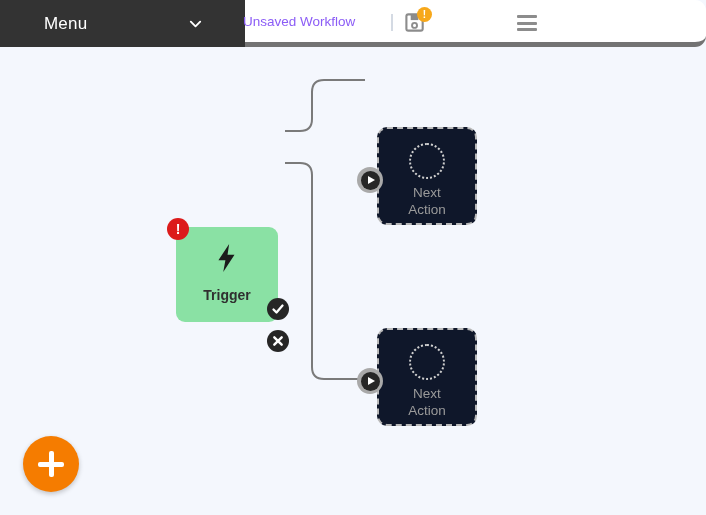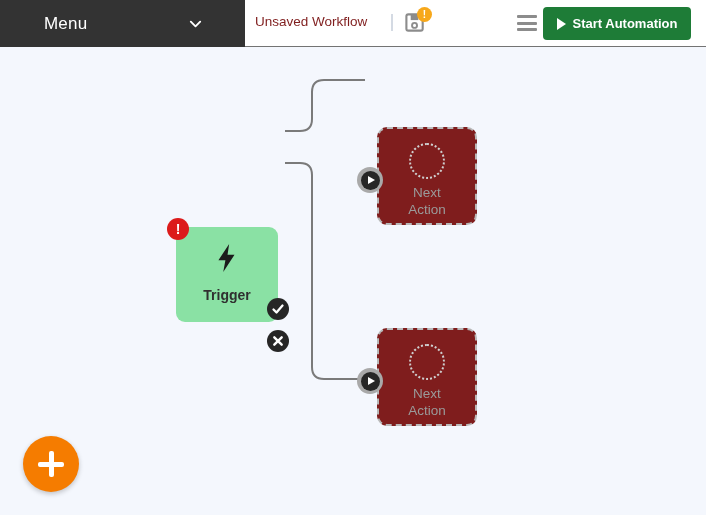--- a/index.html
+++ b/index.html
@@ -14,22 +14,23 @@
     background: #f4f7fd;
   }
 
   
   .topbar {
     position: absolute;
     left: 0; top: 0;
     width: 706px;
     height: 47px;
     background: #ffffff;
-    border-bottom: 1px solid #737373;
+    border-bottom: 5px solid #737373;
     box-sizing: border-box;
+    border-radius: 11px;
   }
   .menu-block {
     position: absolute;
     left: 0; top: 0;
     width: 245px;
     height: 47px;
     background: #333333;
     display: flex;
     align-items: center;
     cursor: pointer;
@@ -45,24 +46,24 @@
     right: 42px;
     top: 50%;
     transform: translateY(-50%);
     width: 15px;
     height: 15px;
   }
   .menu-caret svg { display: block; }
 
   .wf-title {
     position: absolute;
-    left: 255px;
+    left: 243px;
     top: 14px;
     font-size: 13.5px;
-    color: #7f1d1d;
+    color: #8b5cf6;
     white-space: nowrap;
   }
   .wf-sep {
     position: absolute;
     left: 391px;
     top: 14px;
     width: 2px;
     height: 17px;
     background: #d4dae3;
   }
@@ -196,21 +197,21 @@
   }
   .handle svg { display: block; margin: 3px auto 0; }
   .handle-ok  { left: 91px; top: 71px; }
   .handle-err { left: 91px; top: 103px; }
 
   
   .node-next {
     position: absolute;
     width: 100px;
     height: 98px;
-    background: #7f1d1d;
+    background: #0f172a;
     border: 2px dashed #b9b9b9;
     border-radius: 10px;
     box-sizing: border-box;
     cursor: pointer;
   }
   .next-top    { left: 377px; top: 80px; }
   .next-bottom { left: 377px; top: 281px; }
   .next-circle {
     position: absolute;
     left: 50%;
@@ -307,24 +308,20 @@
     </svg>
     <span class="save-badge">!</span>
   </div>
 
   <div class="hamburger">
     <span></span>
       <span></span>
       <span></span>
   </div>
 
-  <button class="start-btn">
-    <span class="play-tri"></span>
-    <span>Start Automation</span>
-  </button>
 </div>
 
 <div class="canvas">
 
   <svg class="edges">
     <path d="M285,84 L300,84 Q312,84 312,72 L312,45 Q312,33 324,33 L365,33" fill="none" stroke="#7a7a7a" stroke-width="2"></path>
     <path d="M285,116 L300,116 Q312,116 312,128 L312,320 Q312,332 324,332 L365,332" fill="none" stroke="#7a7a7a" stroke-width="2"></path>
   </svg>
 
   <div class="node-trigger">

